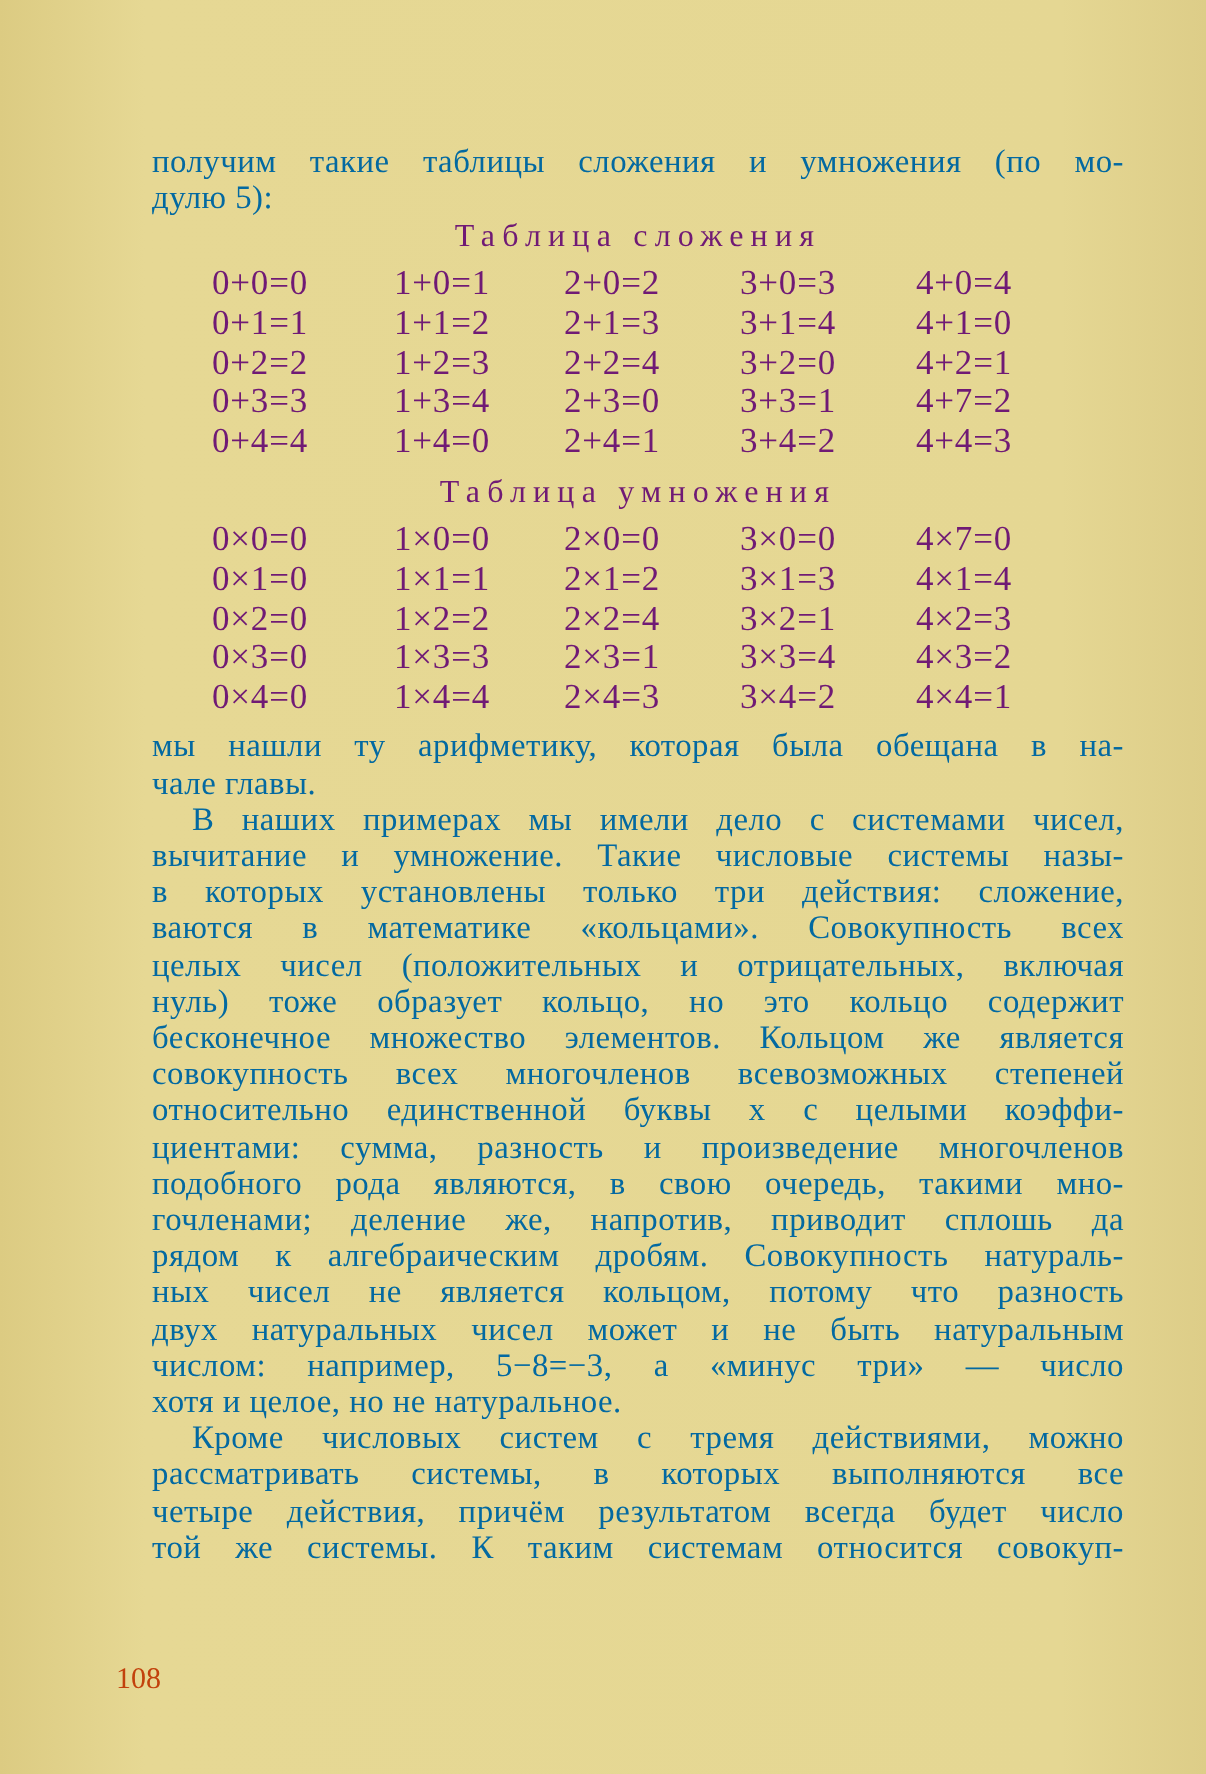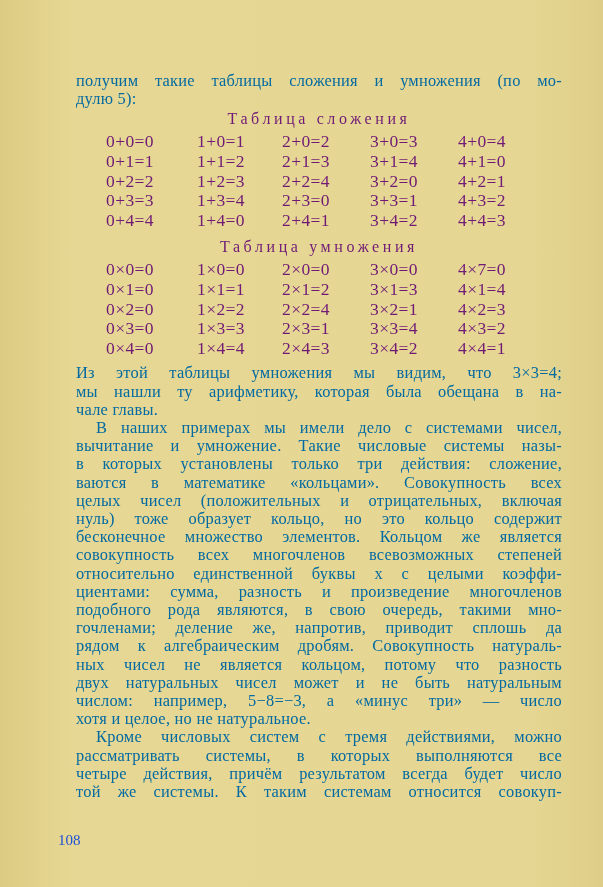--- a/index.html
+++ b/index.html
@@ -77,21 +77,21 @@
     .eq-cell:nth-child(2) { width: 85px; }
     .eq-cell:nth-child(3) { width: 88px; }
     .eq-cell:nth-child(4) { width: 88px; }
     .spacer-after-mul { height: 6px; }
     .page-number {
       position: absolute;
       left: 58px;
       top: 832px;
       font-family: "Liberation Serif", "DejaVu Serif", serif;
       font-size: 15px;
-      color: #1d4ed8;
+      color: #c2410c;
     }
   </style>
 </head>
 <body>
 
 <div class="page">
 
   <p class="p">
     <span class="ln">получим такие таблицы сложения и умножения (по мо-</span>
     <span class="ln last">дулю 5):</span>
@@ -119,21 +119,21 @@
       <span class="eq-cell">1+2=3</span>
       <span class="eq-cell">2+2=4</span>
       <span class="eq-cell">3+2=0</span>
       <span class="eq-cell">4+2=1</span>
     </div>
     <div class="eq-row">
       <span class="eq-cell">0+3=3</span>
       <span class="eq-cell">1+3=4</span>
       <span class="eq-cell">2+3=0</span>
       <span class="eq-cell">3+3=1</span>
-      <span class="eq-cell">4+3=2</span>
+      <span class="eq-cell">4+7=2</span>
     </div>
     <div class="eq-row">
       <span class="eq-cell">0+4=4</span>
       <span class="eq-cell">1+4=0</span>
       <span class="eq-cell">2+4=1</span>
       <span class="eq-cell">3+4=2</span>
       <span class="eq-cell">4+4=3</span>
     </div>
   </div>
 
@@ -173,21 +173,20 @@
       <span class="eq-cell">1×4=4</span>
       <span class="eq-cell">2×4=3</span>
       <span class="eq-cell">3×4=2</span>
       <span class="eq-cell">4×4=1</span>
     </div>
   </div>
 
   <div class="spacer-after-mul"></div>
 
   <p class="p">
-    <span class="ln">Из этой таблицы умножения мы видим, что 3×3=4;</span>
     <span class="ln">мы нашли ту арифметику, которая была обещана в на-</span>
     <span class="ln last">чале главы.</span>
   </p>
 
   <p class="p">
     <span class="ln first-indent">В наших примерах мы имели дело с системами чисел,</span>
     <span class="ln">вычитание и умножение. Такие числовые системы назы-</span>
     <span class="ln">в которых установлены только три действия: сложение,</span>
     <span class="ln">ваются в математике «кольцами». Совокупность всех</span>
     <span class="ln">целых чисел (положительных и отрицательных, включая</span>

